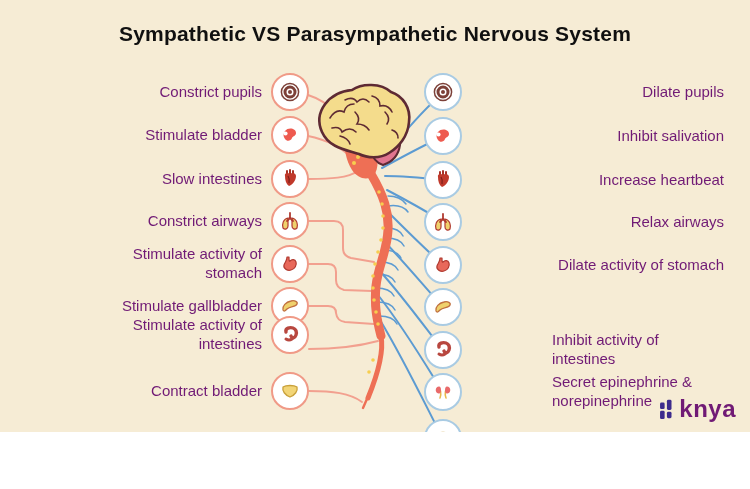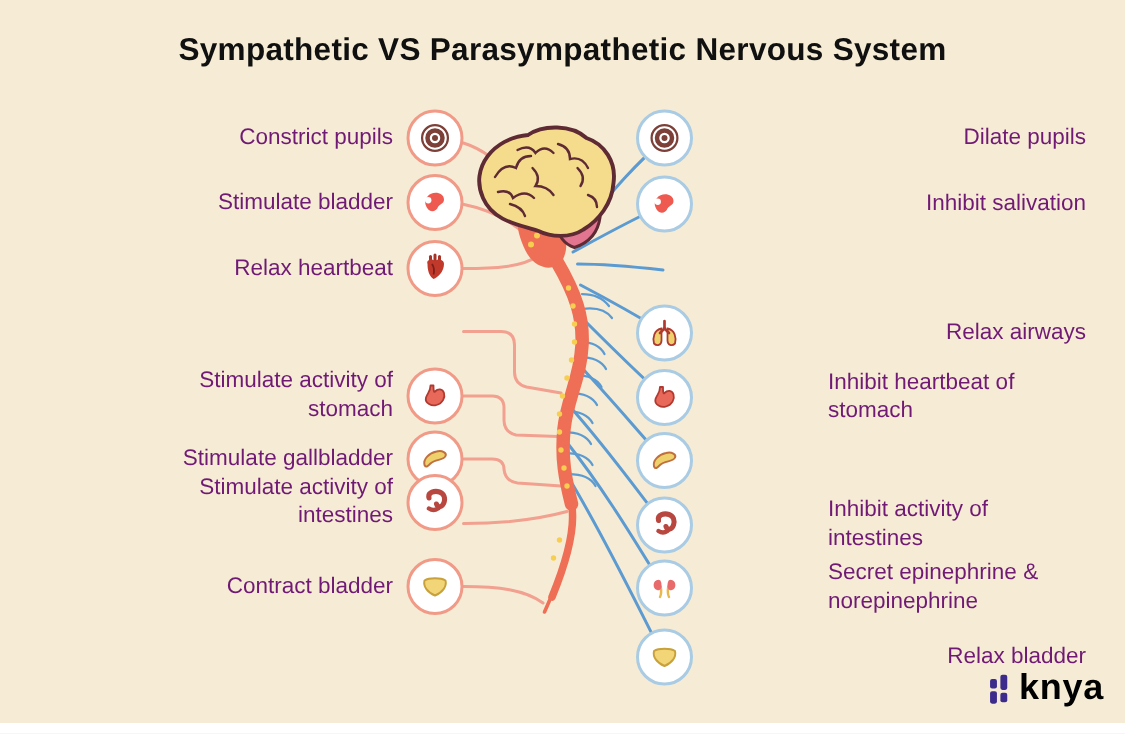--- a/index.html
+++ b/index.html
@@ -1,17 +1,17 @@
 <!DOCTYPE html>
 <html><head>
 <meta charset="utf-8">
 <style>
   html,body{margin:0;padding:0;}
   .canvas{
-    position:relative; width:750px; height:482px;
+    position:relative; width:750px; height:432px;
     background:#F6ECD5; overflow:hidden;
     font-family:"Liberation Sans", sans-serif;
     color:#1F1F1F;
   }
   .title{
     position:absolute; top:22px; left:0; width:750px;
     text-align:center; font-size:21px; font-weight:bold; color:#101010;
     letter-spacing:.2px; z-index:3;
   }
   .overlay-svg{position:absolute; left:0; top:0; z-index:1; pointer-events:none;}
@@ -29,21 +29,21 @@
     width:38px; height:38px; border-radius:50%; background:#FFFFFF;
     display:flex; align-items:center; justify-content:center; flex:0 0 auto;
     box-sizing:border-box;
   }
   .circ.symp{ border:2px solid #F09A87; }
   .circ.para{ border:2px solid #A9CBE3; }
   .brand{
     position:absolute; right:14px; bottom:9px; z-index:3;
     display:flex; align-items:center; gap:5px;
   }
-  .brand-text{ font-size:24px; font-weight:bold; color:#000000; letter-spacing:.5px;}
+  .brand-text{ font-size:24px; font-weight:bold; color:#701a75; letter-spacing:.5px;}
 </style>
 </head>
 <body>
 
 <div class="canvas">
 
   <div class="title">Sympathetic VS Parasympathetic Nervous System</div>
 
   <svg class="overlay-svg" width="750" height="489" viewBox="0 0 750 489">
 
@@ -143,116 +143,144 @@
     <span class="label">Stimulate bladder</span>
     <span class="circ symp">
       <svg width="24" height="24" viewBox="0 0 24 24">
         <path d="M 7 8 C 10 4 18 5 18 10 C 18 13 15 13 14 15 C 13 18 9 19 7 16 C 5 13 5 11 7 8 Z" fill="#EE5A4F"></path>
         <circle cx="7.5" cy="10.5" r="2.1" fill="#FFFFFF"></circle>
       </svg>
     </span>
   </div>
 
   <div class="row left" style="top:179px">
-    <span class="label">Relax heartbeat</span>
+    <span class="label">Slow intestines</span>
     <span class="circ symp">
       <svg width="24" height="24" viewBox="0 0 24 24">
         <g stroke="#A93226" stroke-width="2" stroke-linecap="round">
             <path d="M 9 4 v 3"></path>
             <path d="M 12 3 v 4"></path>
             <path d="M 15 4 v 3"></path>
           </g>
         <path d="M 7 9 C 6 6 10 5 12 7 C 14 5 18 6 18 9 C 18 14 14 18 11 19 C 8 17 7 13 7 9 Z" fill="#C0392B"></path>
         <path d="M 10 9 q 2 3 1 7" stroke="#7C1F1A" stroke-width="1.2" fill="none"></path>
       </svg>
     </span>
   </div>
 
-
-  <div class="row left" style="top:264px">
-    <span class="label">Stimulate activity of stomach</span>
-    <span class="circ symp">
-      <svg width="24" height="24" viewBox="0 0 24 24">
-        <path d="M 9 5 C 9 9 7 10 6 13 C 5 17 10 19 13 18 C 17 17 19 13 18 10 C 17 7 14 7 12 9 C 11 10 11 7 11 5 Z" fill="#E8685A" stroke="#B03A30" stroke-width="1.2" stroke-linejoin="round"></path>
-      </svg>
-    </span>
-  </div>
-
-  <div class="row left" style="top:306px">
-    <span class="label">Stimulate gallbladder</span>
-    <span class="circ symp">
-      <svg width="24" height="24" viewBox="0 0 24 24">
-        <path d="M 5 16 C 4 12 8 8 13 7 C 17 6 20 8 19 10 C 18 13 12 12 9 15 C 7 17 6 18 5 16 Z" fill="#EFD16C" stroke="#C0703F" stroke-width="1.3" stroke-linejoin="round"></path>
-      </svg>
-    </span>
-  </div>
-
-  <div class="row left" style="top:335px">
-    <span class="label">Stimulate activity of intestines</span>
-    <span class="circ symp">
-      <svg width="24" height="24" viewBox="0 0 24 24">
-        <path d="M 8 9 C 7 5 12 4 15 5 C 18 6 19 9 18 12 C 17 15 14 16 13 13" fill="none" stroke="#B8473F" stroke-width="3.4" stroke-linecap="round"></path>
-        <path d="M 8 16 q 3 2 6 0" fill="none" stroke="#B8473F" stroke-width="3" stroke-linecap="round"></path>
-      </svg>
-    </span>
-  </div>
-
-  <div class="row left" style="top:391px">
-    <span class="label">Contract bladder</span>
-    <span class="circ symp">
-      <svg width="24" height="24" viewBox="0 0 24 24">
-        <path d="M 5 8 C 8 6 16 6 19 8 C 20 12 17 16 12 18 C 7 16 4 12 5 8 Z" fill="#F2D577" stroke="#C9A13B" stroke-width="1.3" stroke-linejoin="round"></path>
-      </svg>
-    </span>
-  </div>
-
-  <div class="row right" style="top:92px">
-    <span class="circ para">
-      <svg width="24" height="24" viewBox="0 0 24 24">
-        <circle cx="12" cy="12" r="8.6" fill="none" stroke="#7C4038" stroke-width="1.5"></circle>
-        <circle cx="12" cy="12" r="5" fill="none" stroke="#7C4038" stroke-width="3"></circle>
-        <circle cx="12" cy="12" r="2" fill="#7C4038"></circle>
-      </svg>
-    </span>
-    <span class="label">Dilate pupils</span>
-  </div>
-
-  <div class="row right" style="top:136px">
-    <span class="circ para">
-      <svg width="24" height="24" viewBox="0 0 24 24">
-        <path d="M 7 8 C 10 4 18 5 18 10 C 18 13 15 13 14 15 C 13 18 9 19 7 16 C 5 13 5 11 7 8 Z" fill="#EE5A4F"></path>
-        <circle cx="7.5" cy="10.5" r="2.1" fill="#FFFFFF"></circle>
-      </svg>
-    </span>
-    <span class="label">Inhibit salivation</span>
-  </div>
-
-
-  <div class="row right" style="top:222px">
-    <span class="circ para">
+  <div class="row left" style="top:221px">
+    <span class="label">Constrict airways</span>
+    <span class="circ symp">
       <svg width="24" height="24" viewBox="0 0 24 24">
         <path d="M 10 9 C 5 10 4 15 5 19 C 7 21 10 20 10 17 Z" fill="#EFD16C" stroke="#B03A30" stroke-width="1.2"></path>
         <path d="M 14 9 C 19 10 20 15 19 19 C 17 21 14 20 14 17 Z" fill="#EFD16C" stroke="#B03A30" stroke-width="1.2"></path>
         <g stroke="#B03A30" stroke-width="1.8" fill="none" stroke-linecap="round">
           <path d="M 12 4 v 5"></path>
             <path d="M 12 9 l -3 3"></path>
             <path d="M 12 9 l 3 3"></path>
         </g>
       </svg>
     </span>
+  </div>
+
+  <div class="row left" style="top:264px">
+    <span class="label">Stimulate activity of stomach</span>
+    <span class="circ symp">
+      <svg width="24" height="24" viewBox="0 0 24 24">
+        <path d="M 9 5 C 9 9 7 10 6 13 C 5 17 10 19 13 18 C 17 17 19 13 18 10 C 17 7 14 7 12 9 C 11 10 11 7 11 5 Z" fill="#E8685A" stroke="#B03A30" stroke-width="1.2" stroke-linejoin="round"></path>
+      </svg>
+    </span>
+  </div>
+
+  <div class="row left" style="top:306px">
+    <span class="label">Stimulate gallbladder</span>
+    <span class="circ symp">
+      <svg width="24" height="24" viewBox="0 0 24 24">
+        <path d="M 5 16 C 4 12 8 8 13 7 C 17 6 20 8 19 10 C 18 13 12 12 9 15 C 7 17 6 18 5 16 Z" fill="#EFD16C" stroke="#C0703F" stroke-width="1.3" stroke-linejoin="round"></path>
+      </svg>
+    </span>
+  </div>
+
+  <div class="row left" style="top:335px">
+    <span class="label">Stimulate activity of intestines</span>
+    <span class="circ symp">
+      <svg width="24" height="24" viewBox="0 0 24 24">
+        <path d="M 8 9 C 7 5 12 4 15 5 C 18 6 19 9 18 12 C 17 15 14 16 13 13" fill="none" stroke="#B8473F" stroke-width="3.4" stroke-linecap="round"></path>
+        <path d="M 8 16 q 3 2 6 0" fill="none" stroke="#B8473F" stroke-width="3" stroke-linecap="round"></path>
+      </svg>
+    </span>
+  </div>
+
+  <div class="row left" style="top:391px">
+    <span class="label">Contract bladder</span>
+    <span class="circ symp">
+      <svg width="24" height="24" viewBox="0 0 24 24">
+        <path d="M 5 8 C 8 6 16 6 19 8 C 20 12 17 16 12 18 C 7 16 4 12 5 8 Z" fill="#F2D577" stroke="#C9A13B" stroke-width="1.3" stroke-linejoin="round"></path>
+      </svg>
+    </span>
+  </div>
+
+  <div class="row right" style="top:92px">
+    <span class="circ para">
+      <svg width="24" height="24" viewBox="0 0 24 24">
+        <circle cx="12" cy="12" r="8.6" fill="none" stroke="#7C4038" stroke-width="1.5"></circle>
+        <circle cx="12" cy="12" r="5" fill="none" stroke="#7C4038" stroke-width="3"></circle>
+        <circle cx="12" cy="12" r="2" fill="#7C4038"></circle>
+      </svg>
+    </span>
+    <span class="label">Dilate pupils</span>
+  </div>
+
+  <div class="row right" style="top:136px">
+    <span class="circ para">
+      <svg width="24" height="24" viewBox="0 0 24 24">
+        <path d="M 7 8 C 10 4 18 5 18 10 C 18 13 15 13 14 15 C 13 18 9 19 7 16 C 5 13 5 11 7 8 Z" fill="#EE5A4F"></path>
+        <circle cx="7.5" cy="10.5" r="2.1" fill="#FFFFFF"></circle>
+      </svg>
+    </span>
+    <span class="label">Inhibit salivation</span>
+  </div>
+
+  <div class="row right" style="top:180px">
+    <span class="circ para">
+      <svg width="24" height="24" viewBox="0 0 24 24">
+        <g stroke="#A93226" stroke-width="2" stroke-linecap="round">
+            <path d="M 9 4 v 3"></path>
+            <path d="M 12 3 v 4"></path>
+            <path d="M 15 4 v 3"></path>
+          </g>
+        <path d="M 7 9 C 6 6 10 5 12 7 C 14 5 18 6 18 9 C 18 14 14 18 11 19 C 8 17 7 13 7 9 Z" fill="#C0392B"></path>
+        <path d="M 10 9 q 2 3 1 7" stroke="#7C1F1A" stroke-width="1.2" fill="none"></path>
+      </svg>
+    </span>
+    <span class="label">Increase heartbeat</span>
+  </div>
+
+  <div class="row right" style="top:222px">
+    <span class="circ para">
+      <svg width="24" height="24" viewBox="0 0 24 24">
+        <path d="M 10 9 C 5 10 4 15 5 19 C 7 21 10 20 10 17 Z" fill="#EFD16C" stroke="#B03A30" stroke-width="1.2"></path>
+        <path d="M 14 9 C 19 10 20 15 19 19 C 17 21 14 20 14 17 Z" fill="#EFD16C" stroke="#B03A30" stroke-width="1.2"></path>
+        <g stroke="#B03A30" stroke-width="1.8" fill="none" stroke-linecap="round">
+          <path d="M 12 4 v 5"></path>
+            <path d="M 12 9 l -3 3"></path>
+            <path d="M 12 9 l 3 3"></path>
+        </g>
+      </svg>
+    </span>
     <span class="label">Relax airways</span>
   </div>
 
   <div class="row right" style="top:265px">
     <span class="circ para">
       <svg width="24" height="24" viewBox="0 0 24 24">
         <path d="M 9 5 C 9 9 7 10 6 13 C 5 17 10 19 13 18 C 17 17 19 13 18 10 C 17 7 14 7 12 9 C 11 10 11 7 11 5 Z" fill="#E8685A" stroke="#B03A30" stroke-width="1.2" stroke-linejoin="round"></path>
       </svg>
     </span>
-    <span class="label">Inhibit heartbeat of stomach</span>
+    <span class="label">Dilate activity of stomach</span>
   </div>
 
   <div class="row right" style="top:307px">
     <span class="circ para">
       <svg width="24" height="24" viewBox="0 0 24 24">
         <path d="M 5 16 C 4 12 8 8 13 7 C 17 6 20 8 19 10 C 18 13 12 12 9 15 C 7 17 6 18 5 16 Z" fill="#EFD16C" stroke="#C0703F" stroke-width="1.3" stroke-linejoin="round"></path>
       </svg>
     </span>
   </div>
 

